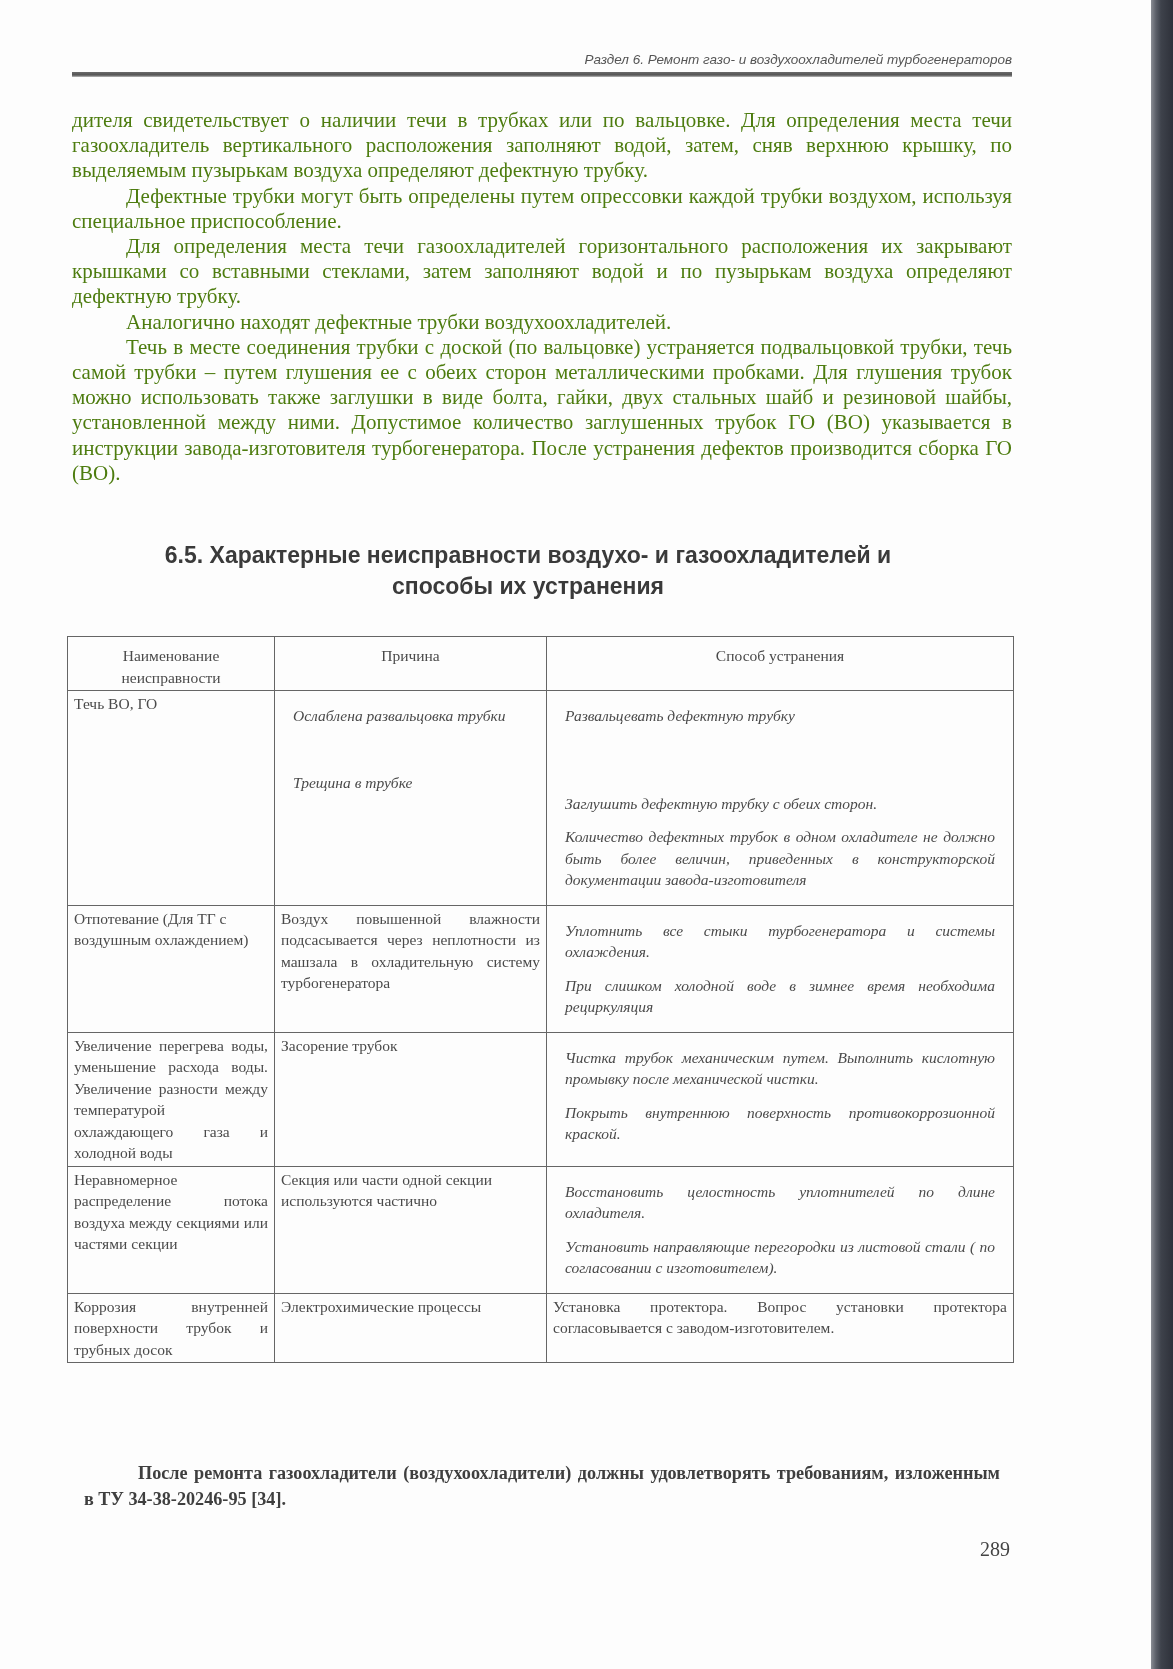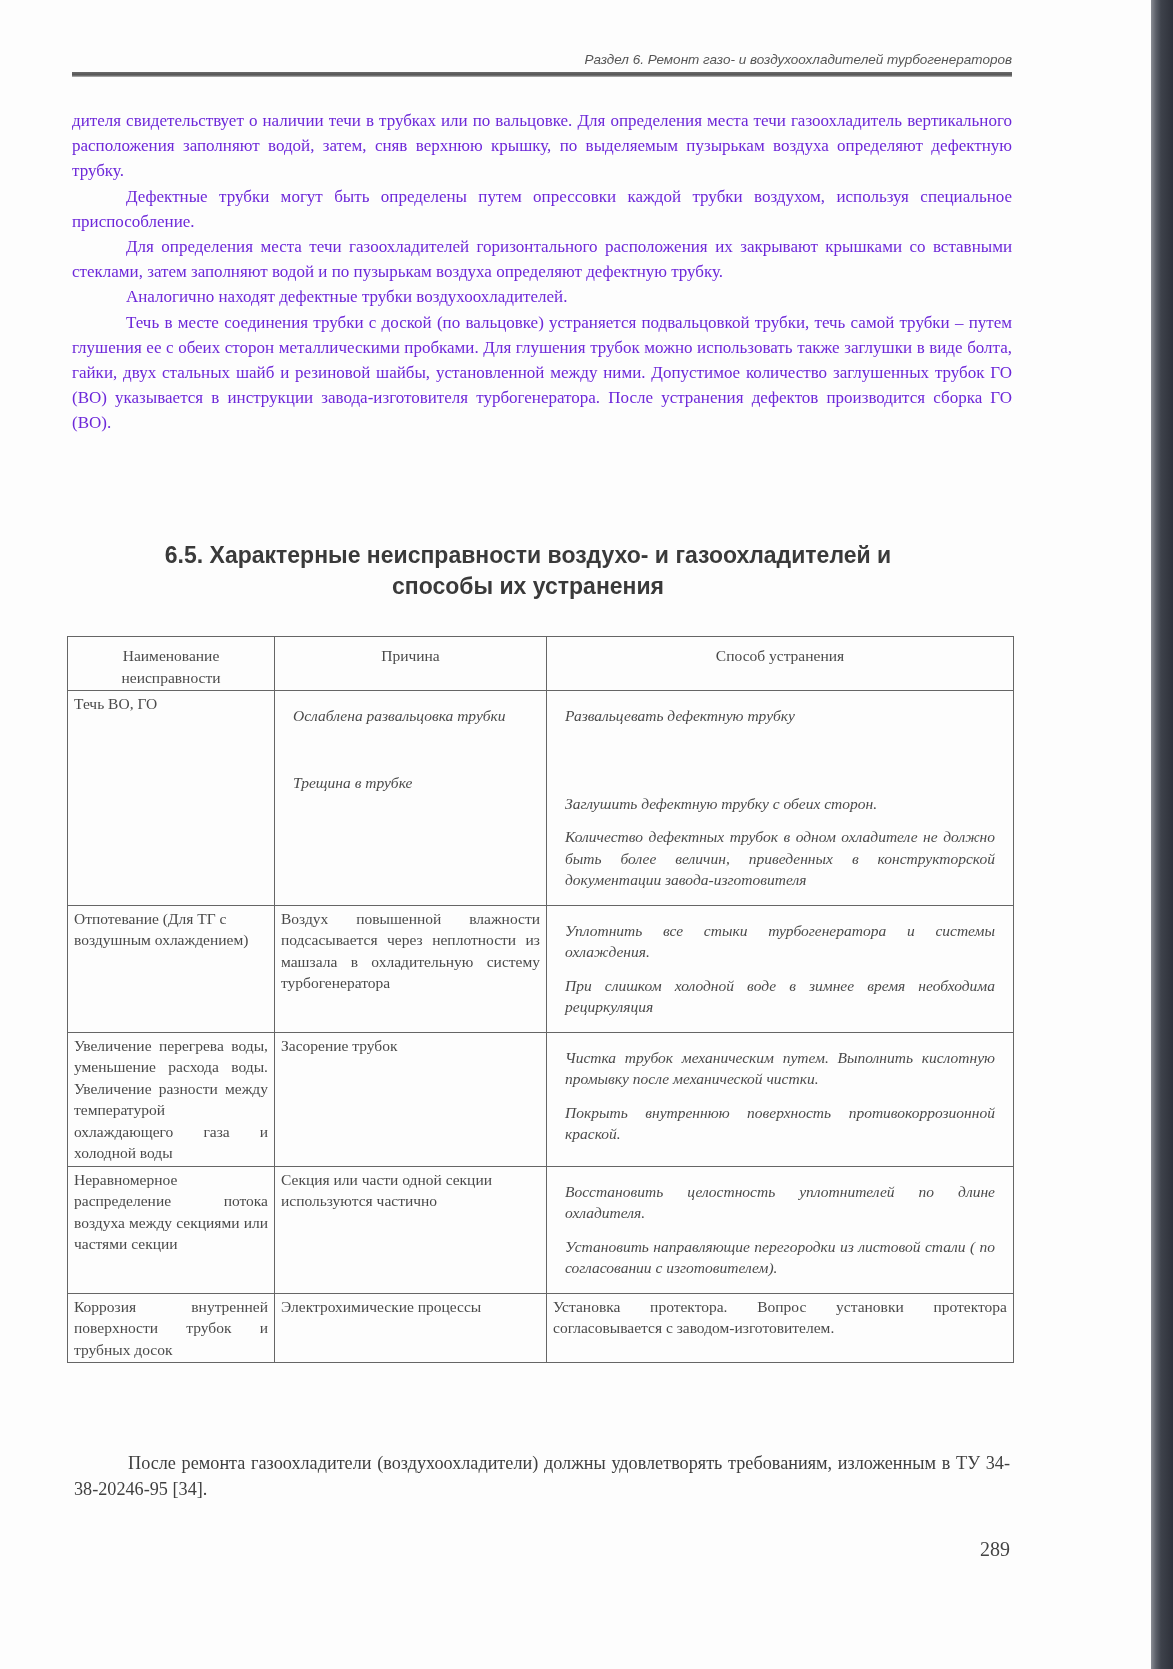--- a/index.html
+++ b/index.html
@@ -20,21 +20,21 @@
     position: absolute; left: 70px; top: 52px; width: 942px; text-align: right;
     font-family: "Liberation Sans", "DejaVu Sans", sans-serif;
     font-style: italic; font-size: 13.5px; color: #555;
   }
   .head-rule {
     position: absolute; left: 72px; top: 72px; width: 940px; height: 5px;
     background: linear-gradient(to bottom, #6a6a6a 0, #555 60%, #bbb 100%);
   }
   .body-text {
     position: absolute; left: 72px; top: 108px; width: 940px;
-    font-size: 17px; line-height: 25.2px; text-align: justify; color: #6d28d9;
+    font-size: 21px; line-height: 25.2px; text-align: justify; color: #4d7c0f;
   }
   .body-text p { margin: 0; text-indent: 54px; }
   .body-text p.noindent { text-indent: 0; }
   .section-title {
     position: absolute; left: 138px; top: 540px; width: 780px; text-align: center;
     font-family: "Liberation Sans", "DejaVu Sans", sans-serif;
     font-weight: bold; font-size: 23px; line-height: 31px; color: #3a3a3a;
   }
   table.faults {
     position: absolute; left: 67px; top: 636px; width: 946px;
@@ -48,21 +48,21 @@
   table.faults td { text-align: justify; }
   col.c1 { width: 207px; }
   col.c2 { width: 272px; }
   col.c3 { width: 467px; }
   .cell-block { margin: 12px; font-style: italic; }
   .cell-gap { height: 21px; }
   .after-text {
     position: absolute; left: 72px; top: 1448px; width: 940px;
     font-size: 18.2px; line-height: 26px; text-align: justify; color: #3f3f3f;
   }
-  .after-text p { margin: 2px; text-indent: 54px; }
+  .after-text p { margin: 12px; text-indent: 54px; font-weight: bold; }
   .page-number {
     position: absolute; left: 960px; top: 1538px; width: 50px; text-align: right;
     font-size: 20px; color: #444;
   }
 </style>
 </head>
 <body>
 
 <div class="page">
   <div class="running-head">Раздел 6. Ремонт газо- и воздухоохладителей турбогенераторов</div>

